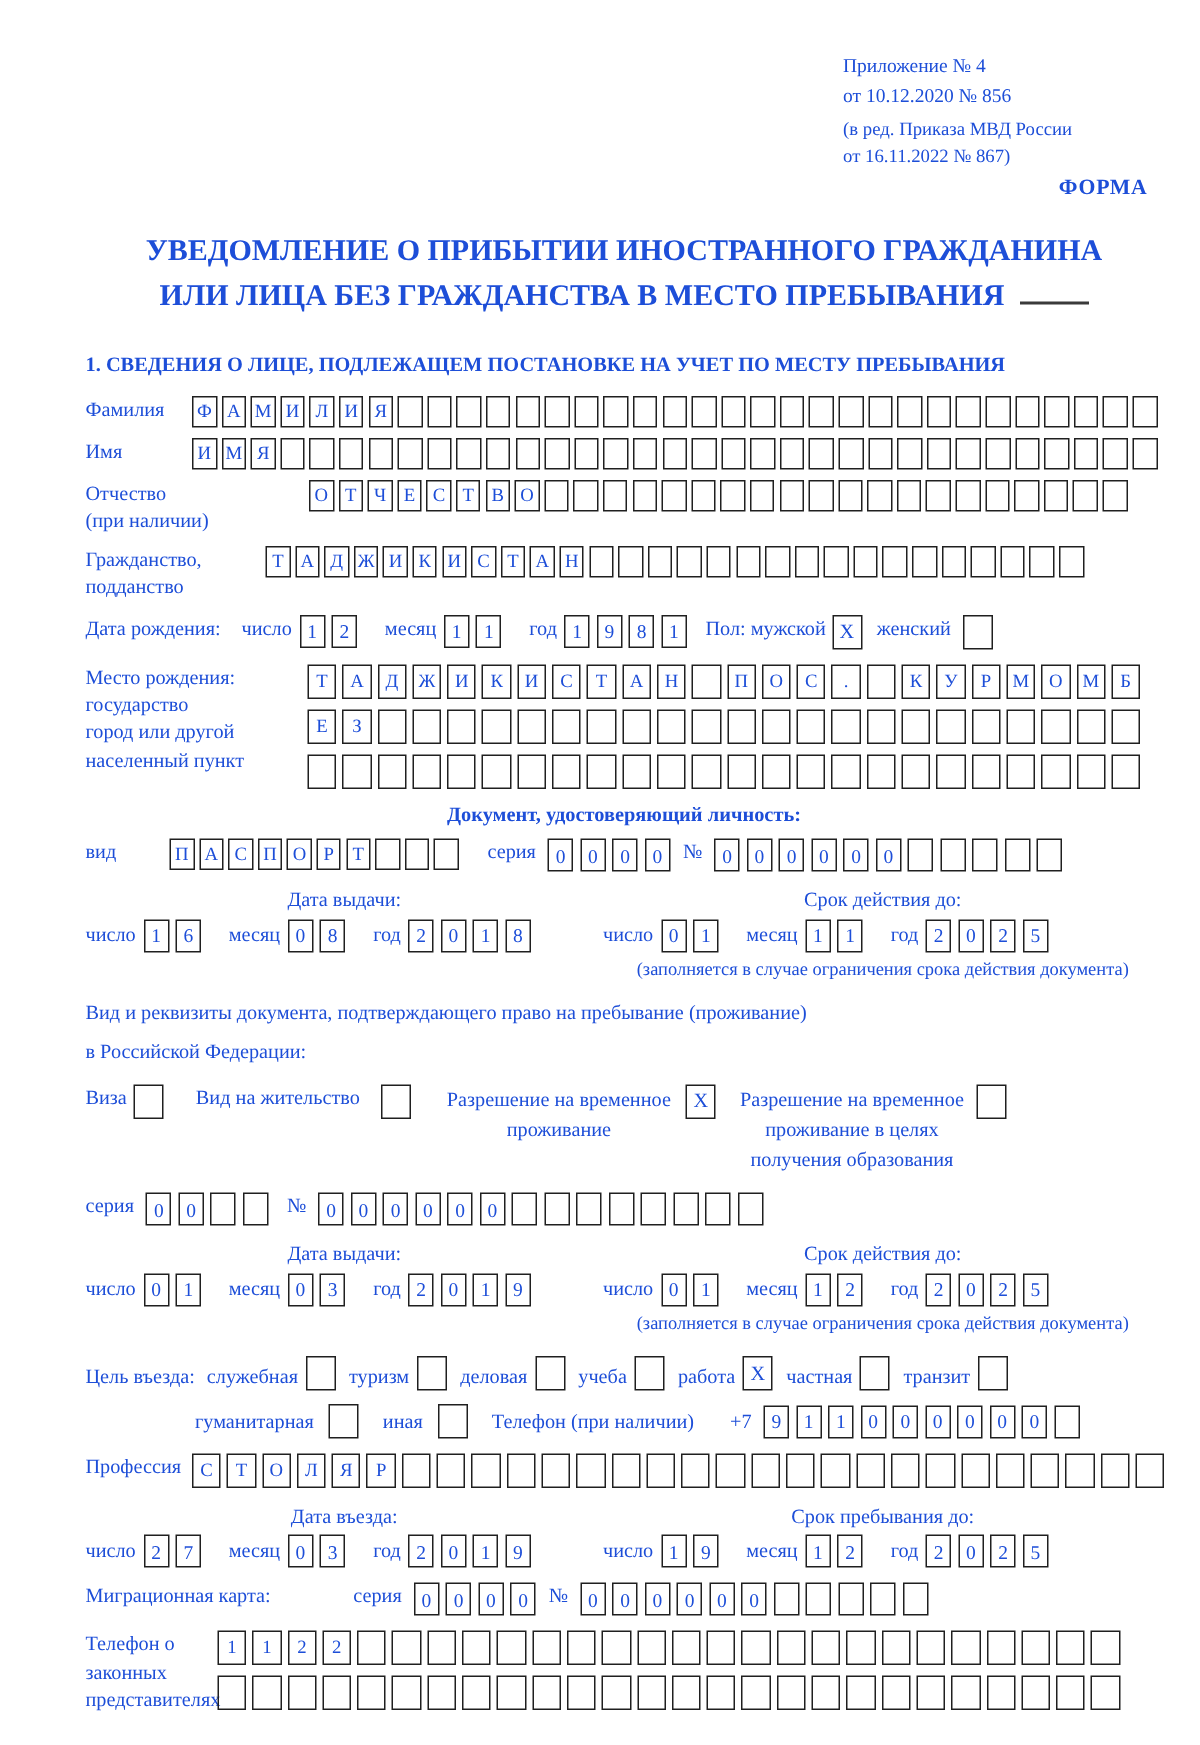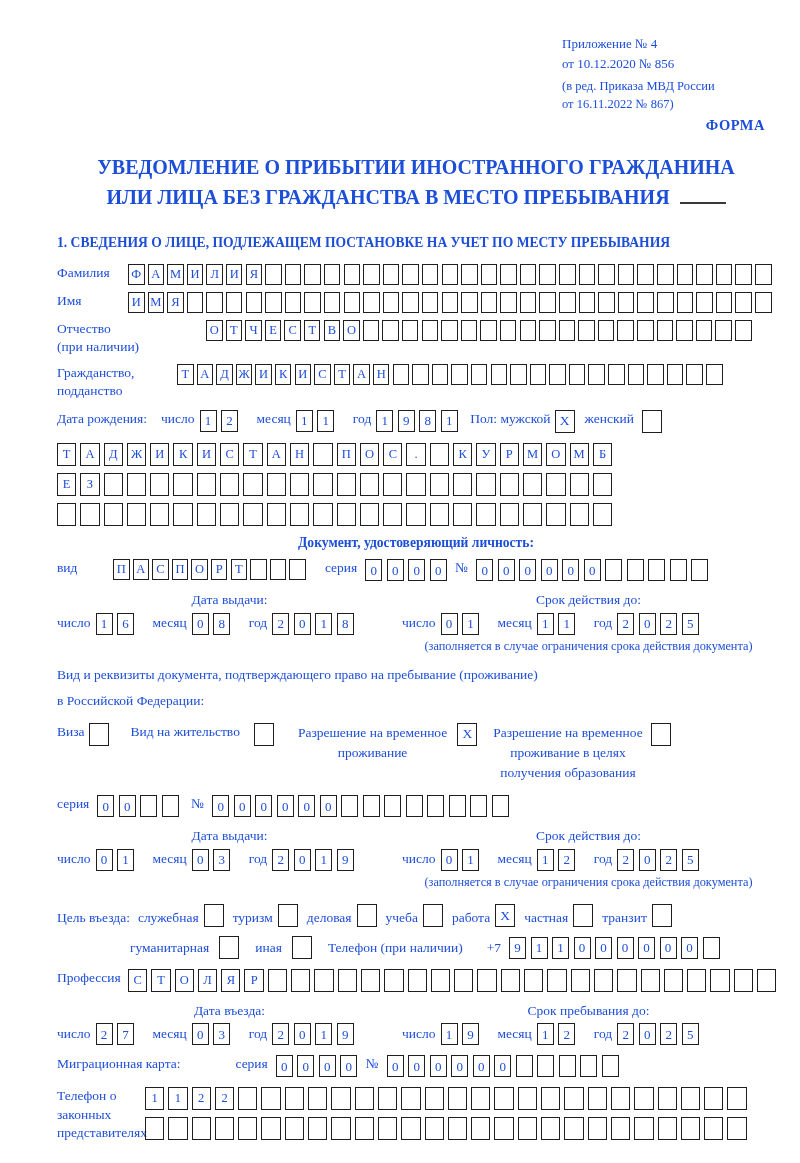--- a/index.html
+++ b/index.html
@@ -238,20 +238,26 @@
         <span class="cell">8</span>
         <span class="cell">1</span>
       </span>
     <span class="gap8">Пол: мужской</span>
     <span class="chk gap4">X</span>
     <span class="gap10">женский</span>
     <span class="chk gap8"></span>
   </div>
 
   <div class="row top mt10">
+    <span class="lbl w148">
+      <span>Место рождения:</span><br>
+      <span>государство</span><br>
+      <span>город или другой</span><br>
+      <span>населенный пункт</span>
+    </span>
     <span class="stack">
       <span class="cells wide crow">
           <span class="cell">Т</span>
           <span class="cell">А</span>
           <span class="cell">Д</span>
           <span class="cell">Ж</span>
           <span class="cell">И</span>
           <span class="cell">К</span>
           <span class="cell">И</span>
           <span class="cell">С</span>

